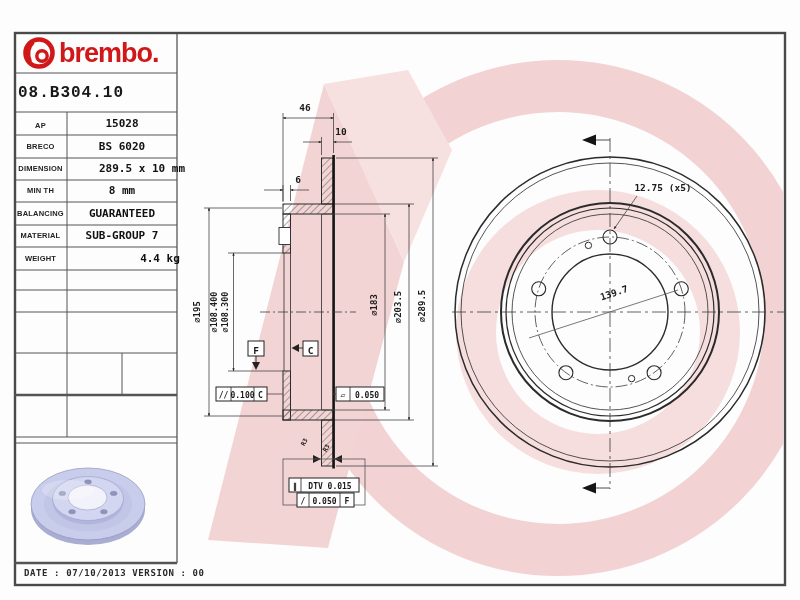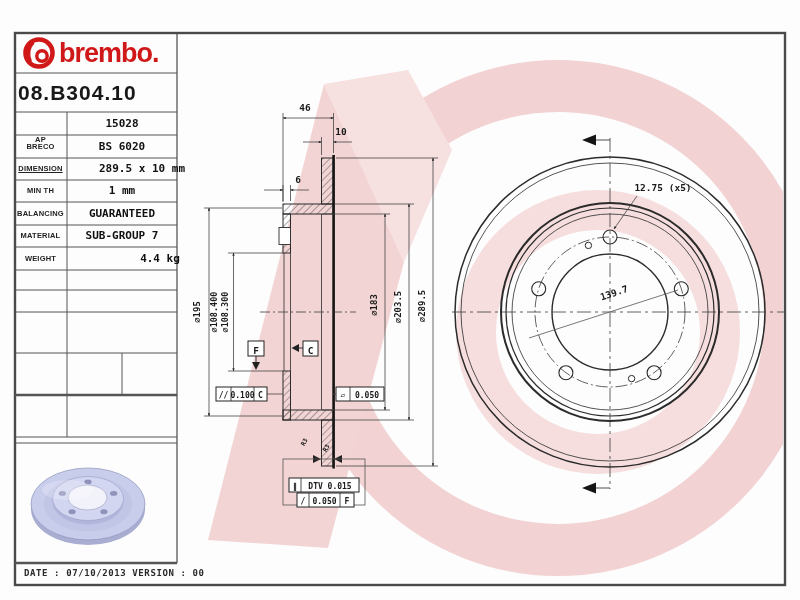--- a/index.html
+++ b/index.html
@@ -3,21 +3,21 @@
 <meta charset="utf-8">
 <style>
   html,body{margin:0;padding:0;background:#f7f7f7;}
   .page{position:relative;width:800px;height:600px;background:#fdfdfd;overflow:hidden;
         font-family:"Liberation Sans",sans-serif;}
   .abs{position:absolute;}
   svg{position:absolute;left:0;top:0;}
   .logo-word{left:59px;top:36px;width:118px;height:34px;line-height:34px;
              font-size:27px;font-weight:bold;letter-spacing:-1px;color:#d01818;}
   .partnum{left:18px;top:76px;width:158px;height:34px;line-height:34px;
-           font-family:Liberation Sans, sans-serif;font-size:21px;font-weight:bold;
+           font-family:Liberation Mono, monospace;font-size:16px;font-weight:bold;
            letter-spacing:1px;color:#181818;}
   .rowlab{left:14px;width:53px;text-align:center;font-size:7.5px;font-weight:bold;
           color:#222;letter-spacing:.2px;}
   .rowval{left:67px;width:110px;text-align:center;font-family:"DejaVu Sans Mono",monospace;
           font-size:11px;font-weight:bold;color:#111;}
   .footer{left:24px;top:564px;width:300px;height:18px;line-height:18px;font-size:9px;
           font-weight:bold;letter-spacing:.6px;color:#2a2a2a;
           font-family:"DejaVu Sans Mono",monospace;}
   text{font-family:"DejaVu Sans Mono",monospace;font-weight:bold;fill:#1a1a1a;}
 </style>
@@ -230,28 +230,28 @@
   <g stroke="#d01818" fill="none">
     <circle cx="39" cy="53" r="13.5" stroke-width="4.6"></circle>
     <circle cx="42" cy="56" r="5.2" stroke-width="3.4"></circle>
     <path d="M30,62 Q25,50 33,42" stroke-width="4.2"></path>
   </g>
 </svg>
 
   <div class="abs logo-word">brembo.</div>
   <div class="abs partnum">08.B304.10</div>
 
-  <div class="abs rowlab" style="top:128px;height:19px;line-height:23px;">AP</div>
+  <div class="abs rowlab" style="top:114px;height:19px;line-height:23px;">AP</div>
   <div class="abs rowval" style="top:112px;height:39px;line-height:23px;">15028</div>
   <div class="abs rowlab" style="top:135px;height:23px;line-height:23px;">BRECO</div>
   <div class="abs rowval" style="top:135px;height:23px;line-height:23px;text-align:center;">BS 6020</div>
-  <div class="abs rowlab" style="top:158px;height:22px;line-height:22px;text-decoration:underline;">DIMENSION</div>
+  <div class="abs rowlab" style="top:158px;height:22px;line-height:22px;">DIMENSION</div>
   <div class="abs rowval" style="top:158px;height:22px;line-height:22px;padding-left:20px;">289.5 x 10 mm</div>
   <div class="abs rowlab" style="top:180px;height:22px;line-height:22px;">MIN TH</div>
-  <div class="abs rowval" style="top:180px;height:22px;line-height:22px;">1 mm</div>
+  <div class="abs rowval" style="top:180px;height:22px;line-height:22px;">8 mm</div>
   <div class="abs rowlab" style="top:202px;height:23px;line-height:23px;">BALANCING</div>
   <div class="abs rowval" style="top:202px;height:23px;line-height:23px;">GUARANTEED</div>
   <div class="abs rowlab" style="top:225px;height:22px;line-height:22px;">MATERIAL</div>
   <div class="abs rowval" style="top:225px;height:22px;line-height:22px;">SUB-GROUP 7</div>
   <div class="abs rowlab" style="top:247px;height:23px;line-height:23px;">WEIGHT</div>
   <div class="abs rowval" style="top:247px;height:23px;line-height:23px;padding-left:38px;">4.4 kg</div>
 
   <div class="abs footer">DATE : 07/10/2013 VERSION : 00</div>
 </div>
 

